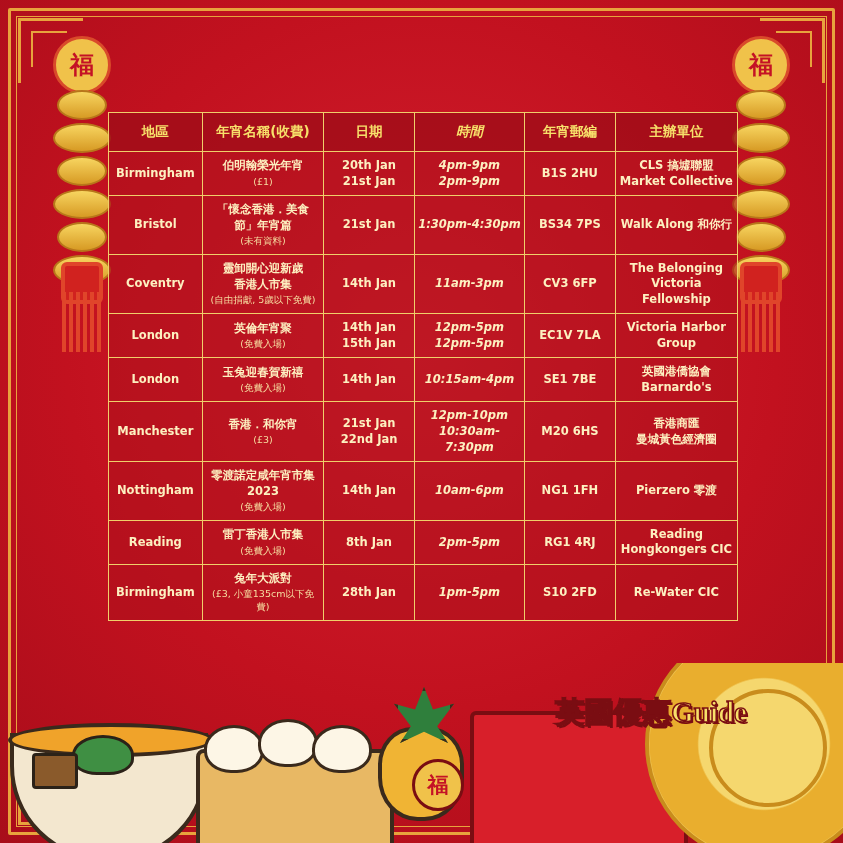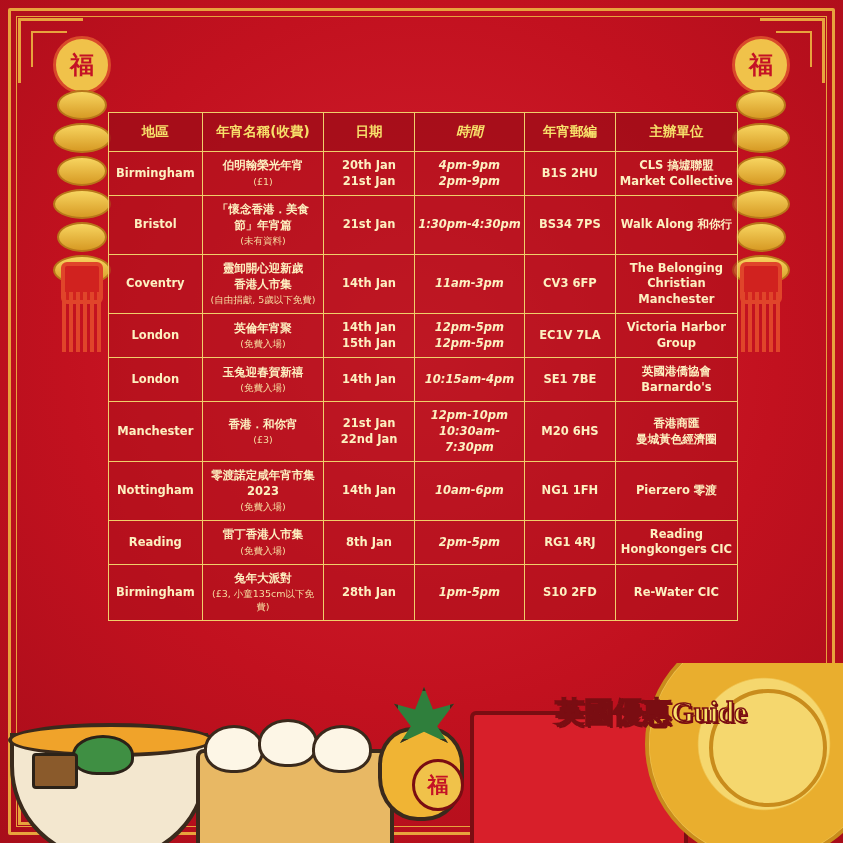--- a/index.html
+++ b/index.html
@@ -254,21 +254,21 @@
             <td class="col-time">1:30pm-4:30pm</td>
             <td class="col-post">BS34 7PS</td>
             <td class="col-org">Walk Along 和你行</td>
           </tr>
           <tr>
             <td class="col-region">Coventry</td>
             <td class="col-name">靈卸開心迎新歲<br>香港人市集<span class="sub">(自由捐獻, 5歲以下免費)</span></td>
             <td class="col-date">14th Jan</td>
             <td class="col-time">11am-3pm</td>
             <td class="col-post">CV3 6FP</td>
-            <td class="col-org">The Belonging Christian Manchester</td>
+            <td class="col-org">The Belonging Victoria Fellowship</td>
           </tr>
           <tr>
             <td class="col-region">London</td>
             <td class="col-name">英倫年宵聚<span class="sub">(免費入場)</span></td>
             <td class="col-date">14th Jan<br>15th Jan</td>
             <td class="col-time">12pm-5pm<br>12pm-5pm</td>
             <td class="col-post">EC1V 7LA</td>
             <td class="col-org">Victoria Harbor Group</td>
           </tr>
           <tr>

